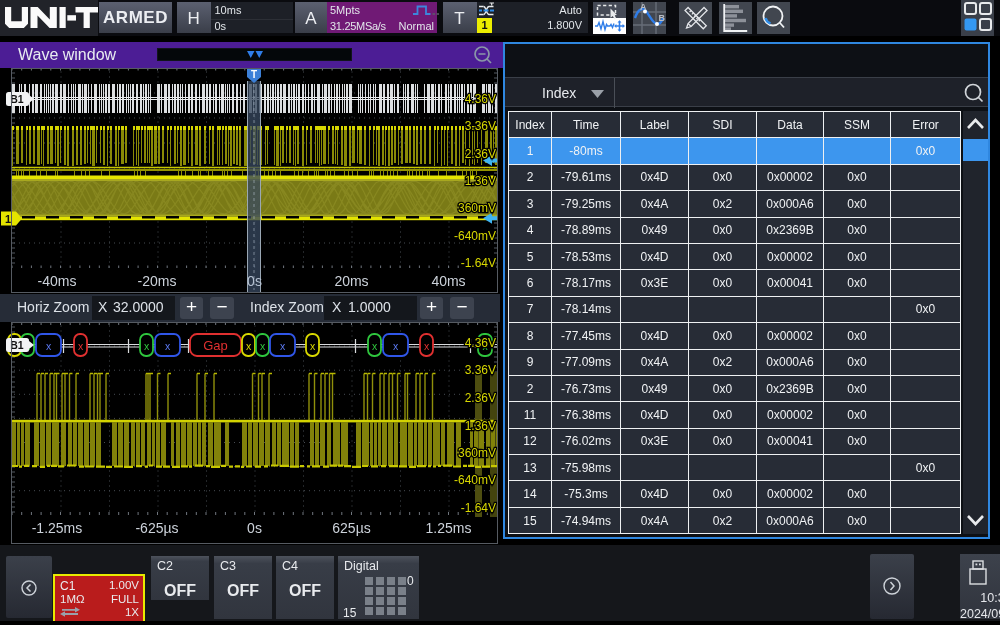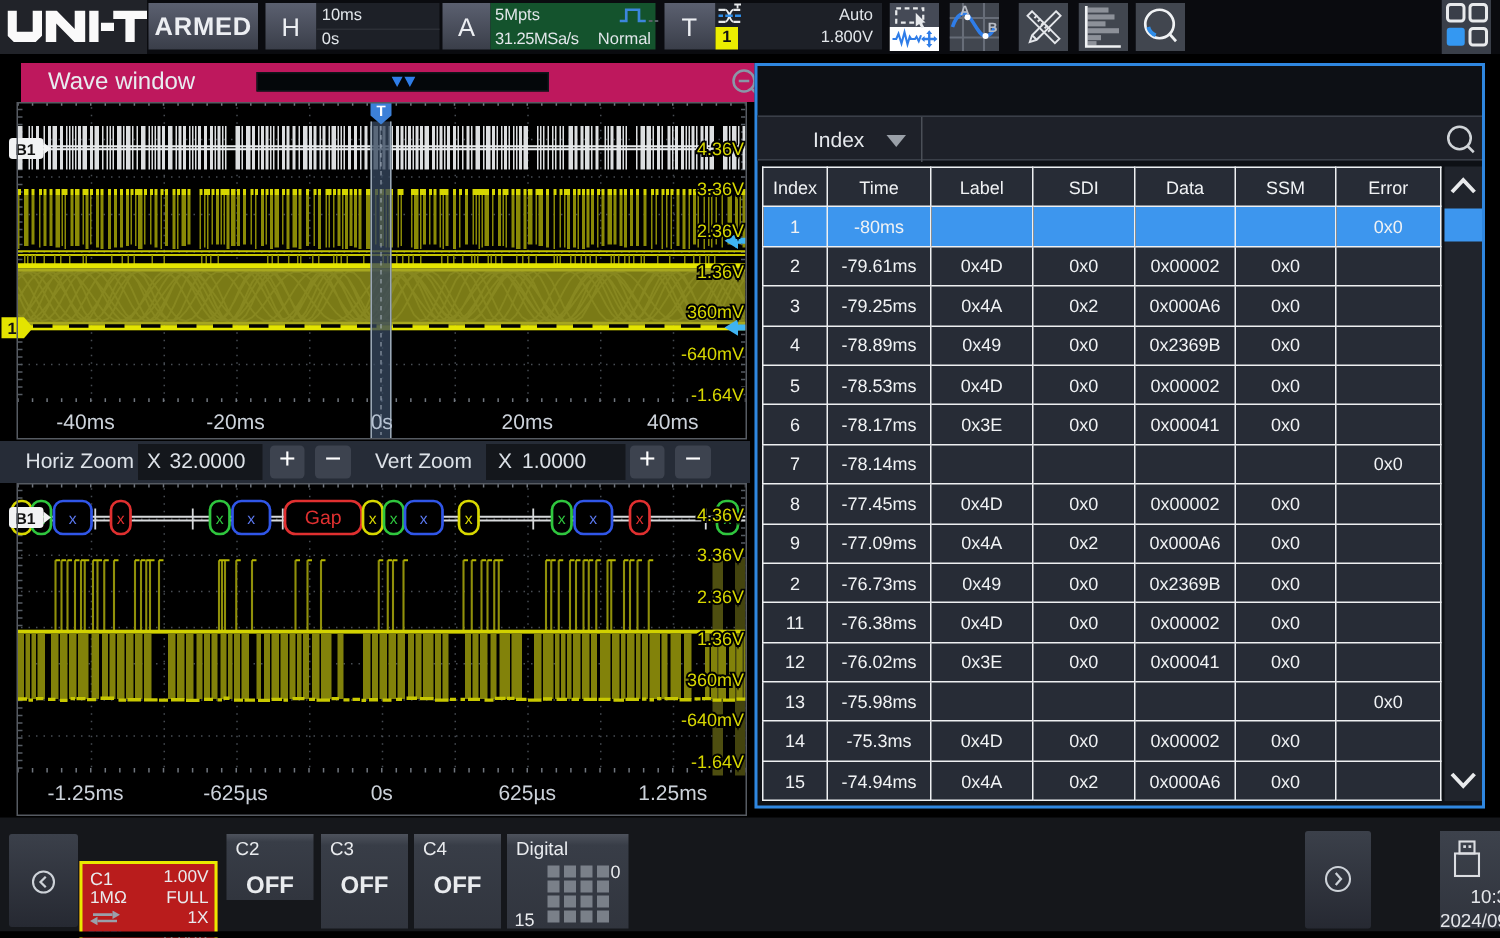--- a/index.html
+++ b/index.html
@@ -27,21 +27,21 @@
 </g>
       </svg>
       <div class="abs gbox" style="left:99px;top:2px;width:73px;height:31px;font-size:17px;font-weight:bold;line-height:32px;letter-spacing:0.5px">ARMED</div>
       <div class="abs gbox" style="left:177px;top:2px;width:33.5px;height:31px;font-size:17px;line-height:33px">H</div>
       <div class="abs" style="left:210.5px;top:2px;width:82.5px;height:31px;background:#1d2027">
         <div class="abs vtxt" style="left:4px;top:2px">10ms</div>
         <div class="abs" style="left:0;top:17px;width:82.5px;height:1px;background:#2c2f36"></div>
         <div class="abs vtxt" style="left:4px;top:18px">0s</div>
       </div>
       <div class="abs gbox" style="left:295px;top:2px;width:32px;height:31px;font-size:17px;line-height:33px">A</div>
-      <div class="abs" style="left:327px;top:2px;width:110px;height:31px;background:#14532d">
+      <div class="abs" style="left:327px;top:2px;width:110px;height:31px;background:#701a75">
         <div class="abs vtxt" style="left:3px;top:2px">5Mpts</div>
         <div class="abs vtxt" style="left:3px;top:18px;letter-spacing:-0.3px">31.25MSa/s</div>
         <div class="abs vtxt" style="right:3px;top:18px">Normal</div>
       </div>
       <svg width="26" height="12" viewBox="0 0 26 12" style="position:absolute;left:413px;top:4px">
 <path d="M0 10h4.5v-7.5h8.5V10h4.5" stroke="#3c86dc" stroke-width="1.8" fill="none"></path>
 <path d="M19.5 10h2.5M23.5 10h2.5" stroke="#5a6068" stroke-width="1.4" fill="none"></path>
 </svg>
       <div class="abs gbox" style="left:442.5px;top:2px;width:34px;height:31px;font-size:17px;line-height:33px">T</div>
       <div class="abs" style="left:476.5px;top:2px;width:111.5px;height:31px;background:#1d2027"></div>
@@ -100,21 +100,21 @@
 <path d="M8.5 16a8 8 0 0 0 5 5.5" stroke="#2f8de8" stroke-width="2.6" fill="none"></path>
 </svg></div>
       <div class="abs" style="left:961px;top:0;width:33px;height:36px"><svg width="33" height="36" viewBox="0 0 33 36">
 <rect width="33" height="36" fill="#3a3f49"></rect>
 <rect x="4" y="3" width="11" height="11" rx="2" fill="none" stroke="#e8eaec" stroke-width="2"></rect>
 <rect x="19" y="3" width="11" height="11" rx="2" fill="none" stroke="#e8eaec" stroke-width="2"></rect>
 <rect x="3.5" y="18.5" width="12" height="12" rx="2" fill="#3498f2"></rect>
 <rect x="19" y="19" width="11" height="11" rx="2" fill="none" stroke="#e8eaec" stroke-width="2"></rect>
 </svg></div>
     </div>
-    <div class="abs" style="left:14px;top:42px;width:554px;height:26px;background:#be185d">
+    <div class="abs" style="left:0;top:42px;width:554px;height:26px;background:#4c1d95">
       <div class="abs" style="left:18px;top:4px;font-size:16px;color:#e8ecf0">Wave window</div>
       <div class="abs" style="left:157px;top:6px;width:195px;height:13px;background:#04070a;border:1px solid #11151b"></div>
       <svg class="abs" style="left:247px;top:9px" width="16" height="8" viewBox="0 0 16 8">
         <path d="M0 0h7.5L3.75 7zM8.5 0H16l-3.75 7z" fill="#2f7de8"></path>
       </svg>
       <svg class="abs" style="left:472px;top:4px" width="22" height="19" viewBox="0 0 22 19">
         <circle cx="10" cy="8" r="7" fill="none" stroke="#8a97a8" stroke-width="1.7"></circle>
         <path d="M6.5 8h7M15 13l4 4" stroke="#8a97a8" stroke-width="1.7"></path>
       </svg>
     </div>
@@ -173,21 +173,21 @@
       <rect x="11.5" y="0.5" width="486" height="224" fill="none" stroke="#565b62" stroke-width="1"></rect>
     </svg>
     <div class="abs" style="left:0;top:294px;width:500px;height:28px;background:#262c37;color:#dde2e8;font-size:14px">
       <div class="abs" style="left:17px;top:5px">Horiz Zoom</div>
       <div class="abs" style="left:92px;top:2px;width:83px;height:24px;background:#14171c">
         <span class="abs" style="left:6px;top:3px">X</span>
         <span class="abs" style="left:21px;top:3px">32.0000</span>
       </div>
       <div class="abs" style="left:180px;top:3px;width:23px;height:22px;background:#3d434f;border-radius:3px;text-align:center;line-height:20px;font-size:19px;color:#fff">+</div>
       <div class="abs" style="left:210px;top:3px;width:24px;height:22px;background:#3d434f;border-radius:3px;text-align:center;line-height:19px;font-size:19px;color:#fff">−</div>
-      <div class="abs" style="left:250px;top:5px">Vert Zoom</div>
+      <div class="abs" style="left:250px;top:5px">Index Zoom</div>
       <div class="abs" style="left:324px;top:2px;width:93px;height:24px;background:#14171c">
         <span class="abs" style="left:8px;top:3px">X</span>
         <span class="abs" style="left:24px;top:3px">1.0000</span>
       </div>
       <div class="abs" style="left:420px;top:3px;width:23px;height:22px;background:#3d434f;border-radius:3px;text-align:center;line-height:20px;font-size:19px;color:#fff">+</div>
       <div class="abs" style="left:450px;top:3px;width:24px;height:22px;background:#3d434f;border-radius:3px;text-align:center;line-height:19px;font-size:19px;color:#fff">−</div>
     </div>
     <svg width="500" height="223" viewBox="0 0 500 223" style="position:absolute;left:0;top:322px">
       <rect width="500" height="223" fill="#000"></rect>
       <rect x="12" y="0" width="485" height="221" fill="#000"></rect>

